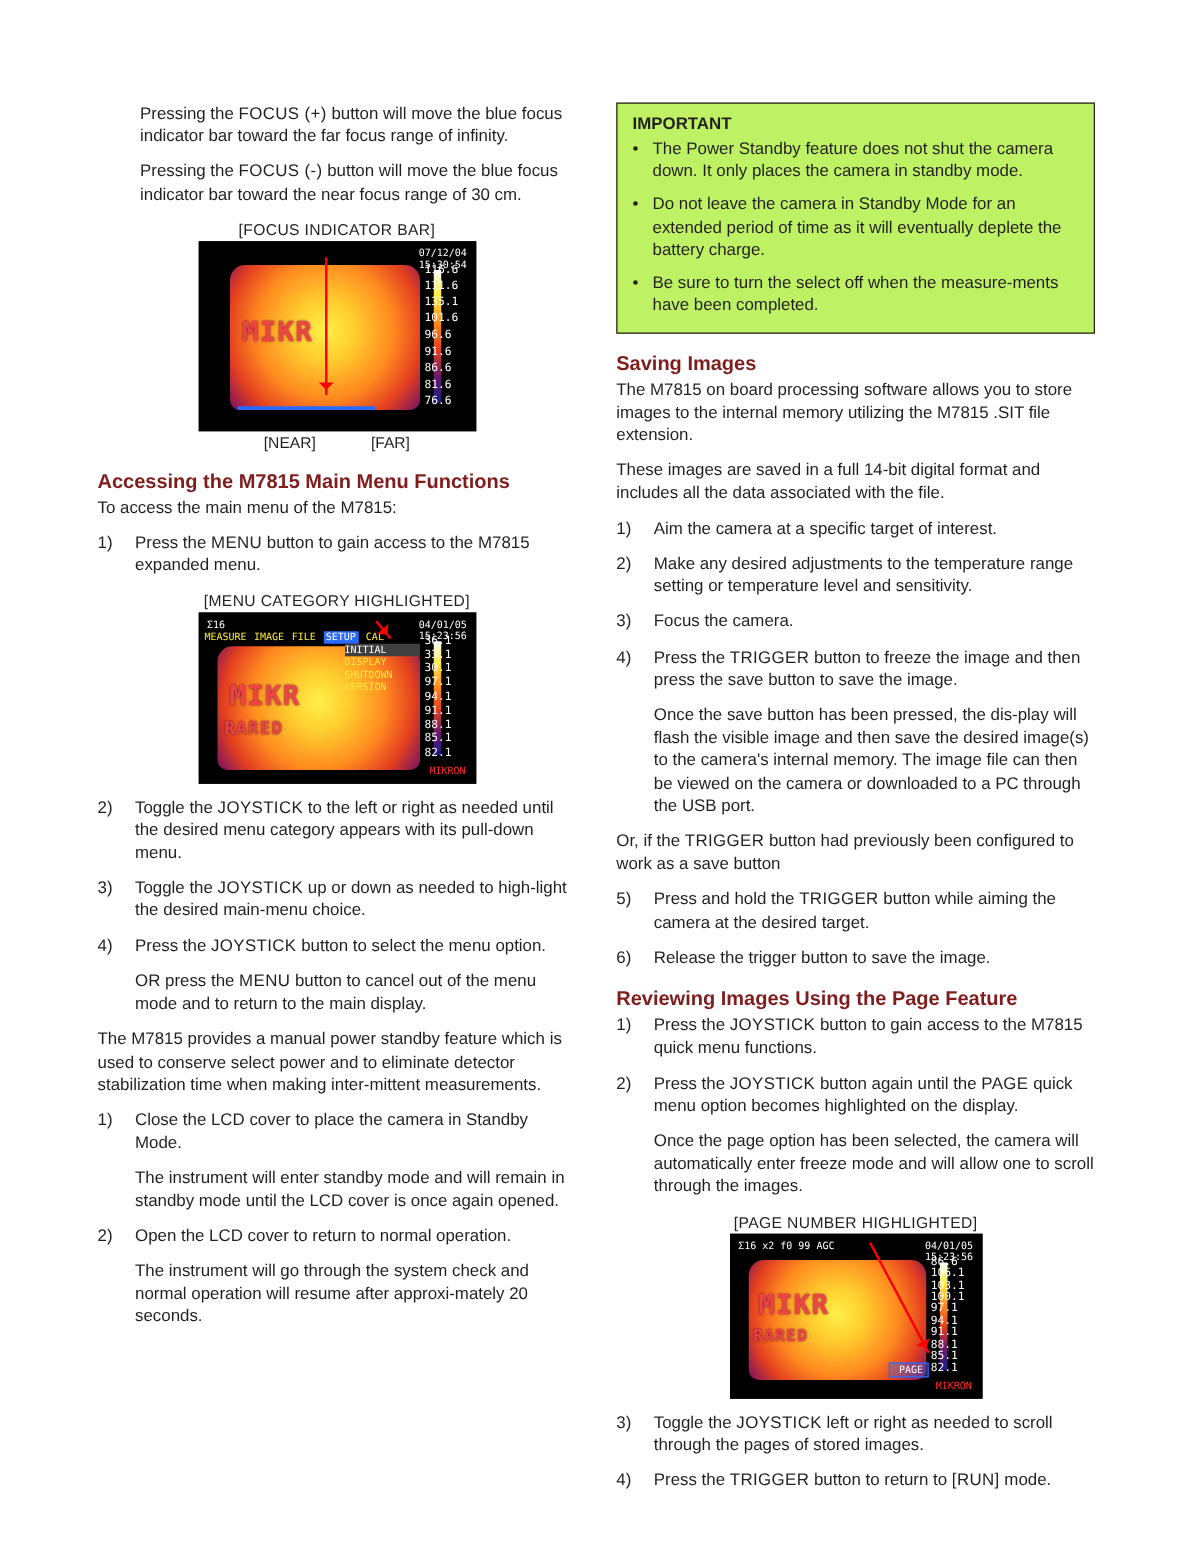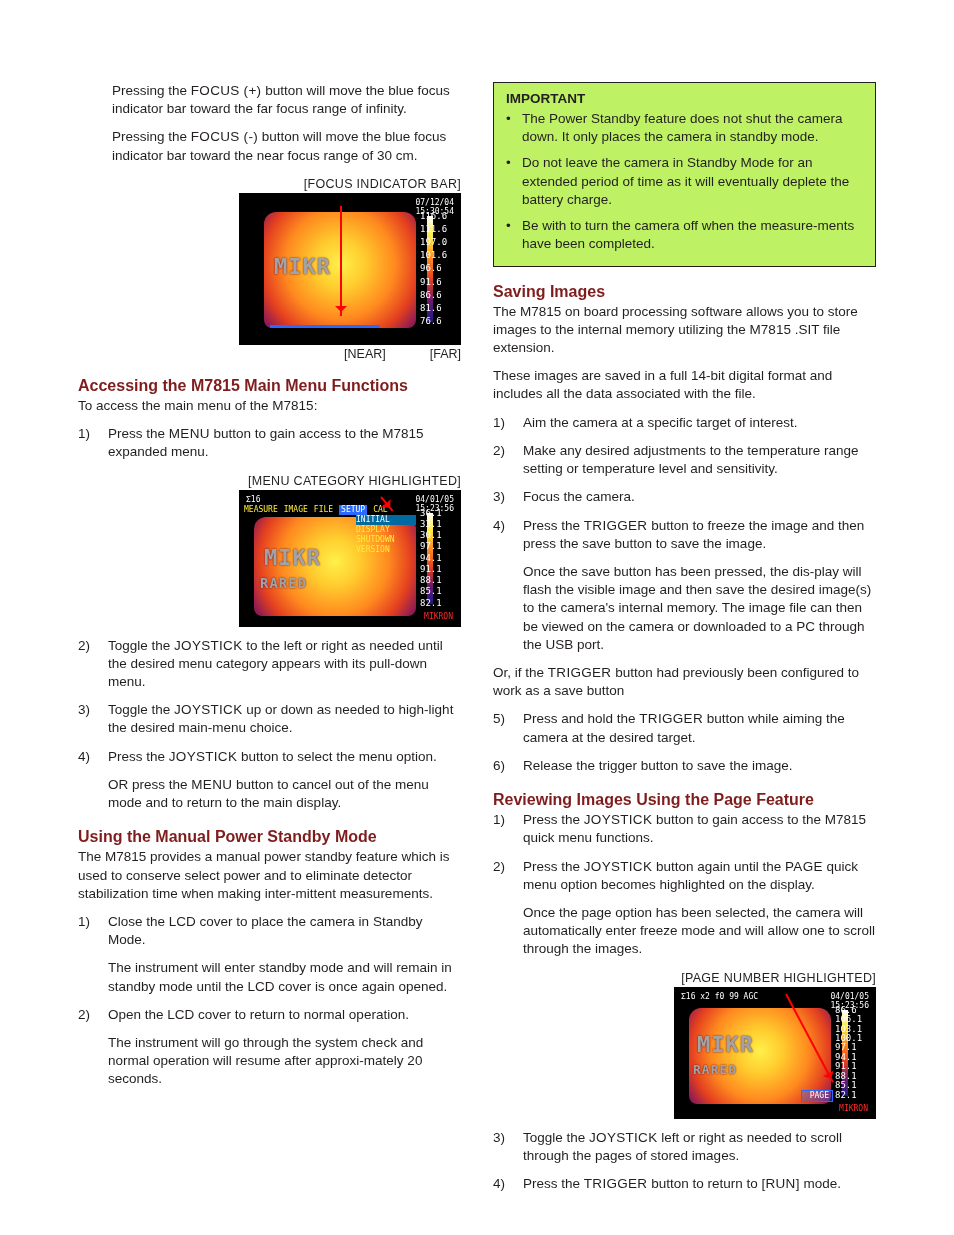--- a/index.html
+++ b/index.html
@@ -6,39 +6,39 @@
 .page{width:954px;height:1235px;box-sizing:border-box;padding:82px 78px 44px;display:flex;gap:32px}
 .col{flex:1;min-width:0}
 p{margin:0 0 10px;font-size:13.5px;line-height:1.35}
 .smallcaps{font-variant:small-caps;letter-spacing:.3px}
 h2{margin:16px 0 2px;font-size:16px;font-weight:700;color:#7f1d1d}
 ol{margin:0 0 10px;padding-left:0;list-style:none}
 ol>li{display:flex;gap:12px;font-size:13.5px;line-height:1.35;margin-bottom:10px}
 ol>li>.num{min-width:18px}
 .subp{margin:0 0 10px 30px;font-size:13.5px;line-height:1.35}
 .figcap{text-align:center;font-size:12.5px;letter-spacing:.3px;margin:2px 0}
-.figwrap{display:flex;flex-direction:column;align-items:flex-end;margin-bottom:10px}
+.figwrap{display:flex;flex-direction:column;align-items:center;margin-bottom:10px}
 .thermal{position:relative;background:#000;border:1px solid #000}
 .t1{width:220px;height:150px}
 .t2{width:220px;height:135px}
 .t3{width:200px;height:130px}
 .hotbody{position:absolute;border-radius:12px 12px 8px 8px;background:radial-gradient(circle at 50% 45%,#fff04a 0%,#ffcc2e 25%,#ff8a1f 55%,#e4401f 78%,#8d1a55 95%)}
 .t1 .hotbody{left:24px;top:18px;right:44px;bottom:16px}
 .t2 .hotbody{left:14px;top:26px;right:44px;bottom:10px}
 .t3 .hotbody{left:14px;top:20px;right:44px;bottom:14px}
-.txtov{position:absolute;font-family:monospace;font-weight:700;letter-spacing:1px;font-size:22px;color:#a3a3a3;text-shadow:0 0 2px #5a0f34}
+.txtov{position:absolute;font-family:monospace;font-weight:700;letter-spacing:1px;font-size:22px;color:#ef4444;text-shadow:0 0 2px #5a0f34}
 .palette{position:absolute;right:4px;top:18px;bottom:18px;width:36px;display:flex;flex-direction:column;justify-content:space-between;font:9px/1 monospace;color:#fff}
 .palbar{position:absolute;right:27px;top:22px;bottom:22px;width:6px;background:linear-gradient(#fff,#ffea3a,#ff8a1f,#e4401f,#6c1a6c,#1a1a8a)}
 .arrow{position:absolute;width:2px;background:#f00}
 .arrow::after{content:"";position:absolute;bottom:-2px;left:-5px;border:6px solid transparent;border-top-color:#f00}
 .bluebar{position:absolute;left:30px;bottom:16px;width:110px;height:3px;background:#2a6bff}
 .menubar{position:absolute;left:4px;right:4px;top:14px;height:10px;display:flex;gap:6px;font:8px/10px monospace;color:#ffea3a}
 .menubar span.sel{background:#2a6bff;color:#fff;padding:0 2px}
 .submenu{position:absolute;right:44px;top:24px;width:60px;font:8px/10px monospace;color:#ffea3a}
-.submenu div.sel{background:#0369a1;color:#fff}
+.submenu div.sel{background:#404040;color:#fff}
 .nearfar{display:flex;gap:44px;font-size:12.5px;margin-top:2px}
 .importantbox{border:1px solid #231f20;background:#bef264;padding:8px 12px 4px;margin-bottom:14px}
 .importantbox .hd{font-weight:700;font-size:13.5px;margin-bottom:4px}
 .importantbox ul{margin:0;padding:0;list-style:none}
 .importantbox li{display:flex;gap:6px;font-size:13.5px;line-height:1.35;margin-bottom:8px}
 .importantbox li::before{content:"•";min-width:10px}
 .pagehl{position:absolute;right:42px;bottom:16px;width:30px;height:10px;border:1px solid #2a6bff;background:rgba(42,107,255,.35)}
 .mikron{position:absolute;right:4px;bottom:4px;font:8px monospace;color:#ff2a2a;background:#000;padding:1px 3px}
 .dateov{position:absolute;right:6px;top:4px;font:8px/9px monospace;color:#fff;text-align:right}
 .statov{position:absolute;left:6px;top:4px;font:8px/9px monospace;color:#fff}
@@ -54,21 +54,21 @@
 
   <div class="figwrap">
    <div class="figcap">[FOCUS INDICATOR BAR]</div>
    <div class="thermal t1">
     <div class="hotbody"></div>
     <div class="txtov" style="left:34px;top:60px">MIKR</div>
     <div class="palbar"></div>
     <div class="palette">
       <span>116.6</span>
             <span>111.6</span>
-            <span>197.0</span>
+            <span>135.1</span>
             <span>101.6</span>
             <span>96.6</span>
             <span>91.6</span>
             <span>86.6</span>
             <span>81.6</span>
             <span>76.6</span>
     </div>
     <div class="dateov"><span>07/12/04</span><br><span>15:30:54</span></div>
     <div class="arrow" style="left:100px;top:12px;height:110px"></div>
     <div class="bluebar"></div>
@@ -135,21 +135,20 @@
           <span class="num">3)</span>
           <span><span>Toggle the </span><span class="smallcaps">JOYSTICK</span><span> up or down as needed to high-light the desired main-menu choice.</span></span>
         </li>
    <li>
           <span class="num">4)</span>
           <span><span>Press the </span><span class="smallcaps">JOYSTICK</span><span> button to select the menu option.</span></span>
         </li>
   </ol>
   <p class="subp"><span>OR press the </span><span class="smallcaps">MENU</span><span> button to cancel out of the menu mode and to return to the main display.</span></p>
 
-  <h2>Using the Manual Power Standby Mode</h2>
   <p>The M7815 provides a manual power standby feature which is used to conserve select power and to eliminate detector stabilization time when making inter-mittent measurements.</p>
   <ol>
    <li>
           <span class="num">1)</span>
           <span>Close the LCD cover to place the camera in Standby Mode.</span>
         </li>
   </ol>
   <p class="subp">The instrument will enter standby mode and will remain in standby mode until the LCD cover is once again opened.</p>
   <ol>
    <li>
@@ -164,21 +163,21 @@
   <div class="importantbox">
    <div class="hd">IMPORTANT</div>
    <ul>
     <li>
             <span>The Power Standby feature does not shut the camera down. It only places the camera in standby mode.</span>
           </li>
     <li>
             <span>Do not leave the camera in Standby Mode for an extended period of time as it will eventually deplete the battery charge.</span>
           </li>
     <li>
-            <span>Be with to turn the camera off when the measure-ments have been completed.</span>
+            <span>Be sure to turn the select off when the measure-ments have been completed.</span>
           </li>
    </ul>
   </div>
 
   <h2>Saving Images</h2>
   <p>The M7815 on board processing software allows you to store images to the internal memory utilizing the M7815 .SIT file extension.</p>
   <p>These images are saved in a full 14-bit digital format and includes all the data associated with the file.</p>
   <ol>
    <li>
           <span class="num">1)</span>

